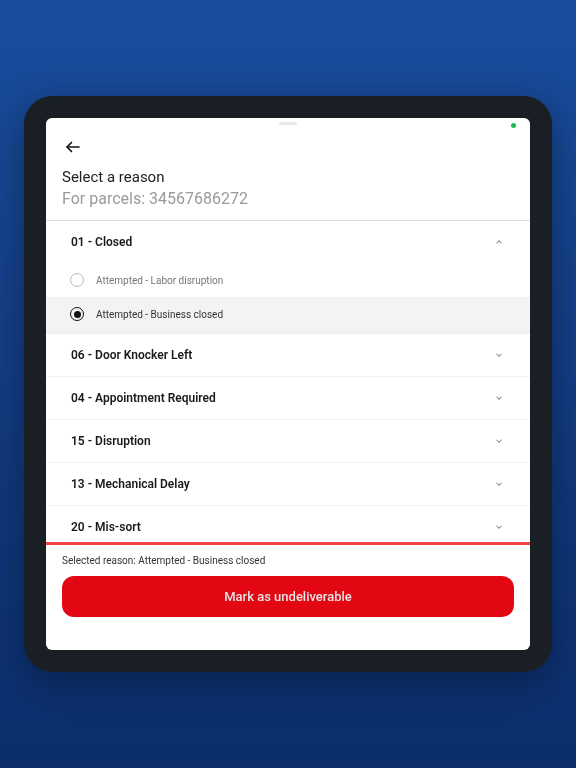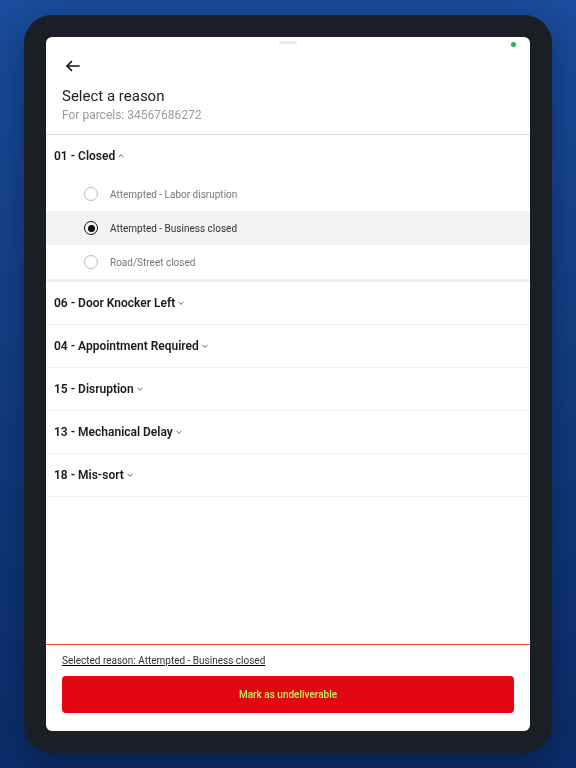--- a/index.html
+++ b/index.html
@@ -7,21 +7,21 @@
   width: 576px;
   height: 768px;
   background: linear-gradient(180deg, #1a4d9e 0%, #0b2d6b 100%);
   display: flex;
   align-items: center;
   justify-content: center;
   overflow: hidden;
 }
 .tablet {
   width: 528px;
-  height: 738px;
+  height: 576px;
   background: #1a1f26;
   border-radius: 28px;
   padding: 22px;
   box-shadow: 0 10px 40px rgba(0,0,0,.35);
 }
 .screen {
   width: 100%;
   height: 100%;
   background: #fff;
   border-radius: 6px;
@@ -59,40 +59,40 @@
 .back-row { margin-bottom: 8px; }
 .back-btn {
   width: 22px;
   height: 22px;
   display: inline-flex;
   align-items: center;
   justify-content: center;
   cursor: pointer;
 }
 .title { font-size: 15px; font-weight: 400; color: #222; margin-bottom: 3px; }
-.subtitle { font-size: 12px; color: #9a9a9a; }
+.subtitle { font-size: 16px; color: #9a9a9a; }
 .divider-strong { height: 1px; background: #ddd; }
 .content {
   flex: 1;
   overflow-y: auto;
 }
 .section-head {
   display: flex;
   align-items: center;
-  justify-content: flex-start;
-  padding: 14px 8px;
+  justify-content: space-between;
+  padding: 14px 25px;
   cursor: pointer;
 }
 .section-head .label { font-size: 12px; font-weight: 600; color: #1a1a1a; }
 .chev { width: 12px; height: 12px; display: inline-flex; align-items: center; justify-content: center; color: #888; }
 .radio-row {
   display: flex;
   align-items: center;
   gap: 12px;
-  padding: 10px 16px 10px 38px;
+  padding: 10px 16px 10px 24px;
   cursor: pointer;
 }
 .radio-row.selected { background: #f3f3f3; }
 .radio {
   width: 14px;
   height: 14px;
   border: 1.5px solid #bbb;
   border-radius: 50%;
   display: inline-flex;
   align-items: center;
@@ -101,33 +101,32 @@
 }
 .radio.sel { border-color: #111; }
 .radio.sel::after {
   content: "";
   width: 7px; height: 7px; background: #111; border-radius: 50%;
 }
 .radio-label { font-size: 10px; color: #777; }
 .radio-row.selected .radio-label { color: #333; }
 .thin-line { height: 1px; background: #f0f0f0; margin: 0; }
 .footer {
-  padding: 10px 16px 18px 16px;
-  border-top: 1px solid #ef4444;
-  text-decoration: underline;
+  padding: 10px 16px 33px 16px;
+  border-top: 3px solid #ef4444;
 }
 .selected-text { font-size: 10px; color: #333; margin-bottom: 10px; }
 .cta {
   width: 100%;
   background: #e30613;
-  color: #bef264;
+  color: #e5e5e5;
   border: none;
-  border-radius: 4px;
+  border-radius: 12px;
   padding: 13px 0;
-  font-size: 10px;
+  font-size: 13px;
   font-weight: 500;
   cursor: pointer;
 }
 </style>
 </head>
 <body>
 
 <div class="tablet">
   <div class="screen">
 
@@ -165,24 +164,20 @@
       </div>
 
       <div class="radio-row">
         <span class="radio"></span>
         <span class="radio-label">Attempted - Labor disruption</span>
       </div>
       <div class="radio-row selected">
         <span class="radio sel"></span>
         <span class="radio-label">Attempted - Business closed</span>
       </div>
-      <div class="radio-row">
-        <span class="radio"></span>
-        <span class="radio-label">Road/Street closed</span>
-      </div>
 
       <div class="thin-line"></div>
 
       <div class="thin-line"></div>
 
       <div class="thin-line"></div>
 
       <div class="section-head">
         <span class="label">06 - Door Knocker Left</span>
         <span class="chev">
@@ -217,21 +212,21 @@
         <span class="label">13 - Mechanical Delay</span>
         <span class="chev">
             <svg width="10" height="10" viewBox="0 0 24 24" fill="none" stroke="#888" stroke-width="2.5">
               <polyline points="6 9 12 15 18 9"></polyline>
             </svg>
           </span>
       </div>
       <div class="thin-line"></div>
 
       <div class="section-head">
-        <span class="label">18 - Mis-sort</span>
+        <span class="label">20 - Mis-sort</span>
         <span class="chev">
             <svg width="10" height="10" viewBox="0 0 24 24" fill="none" stroke="#888" stroke-width="2.5">
               <polyline points="6 9 12 15 18 9"></polyline>
             </svg>
           </span>
       </div>
       <div class="thin-line"></div>
 
       <div class="section-head">
         

